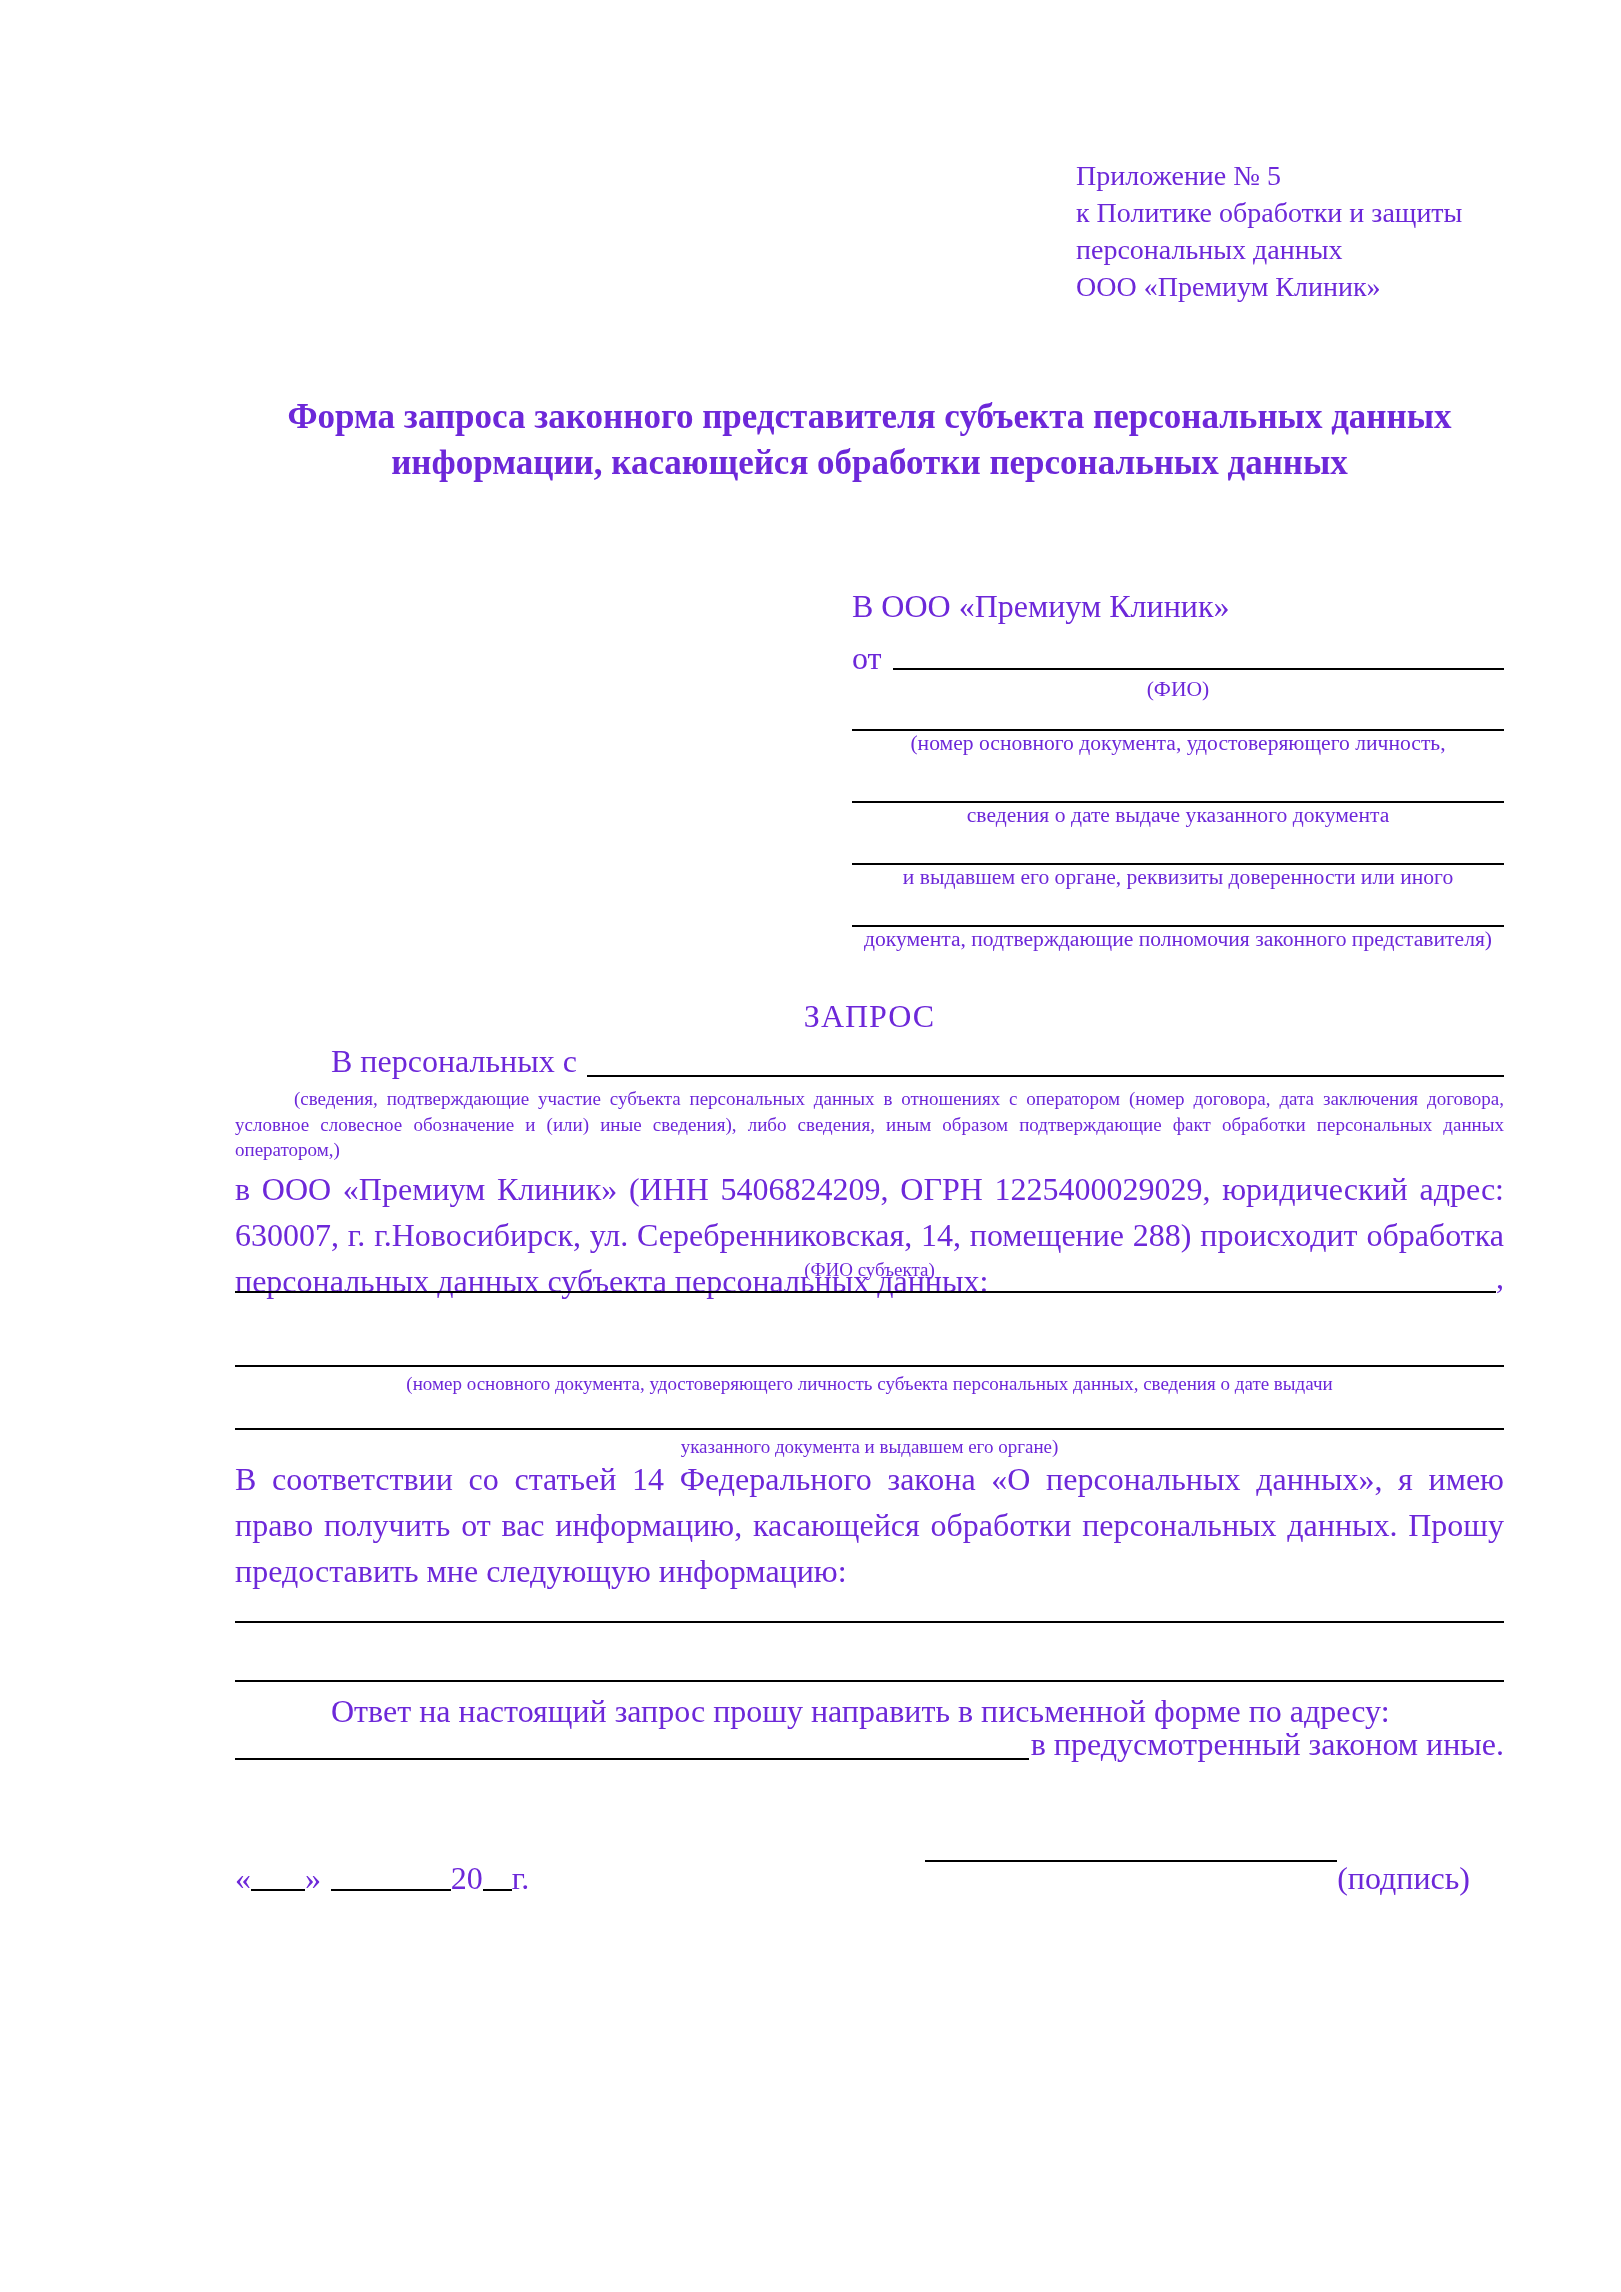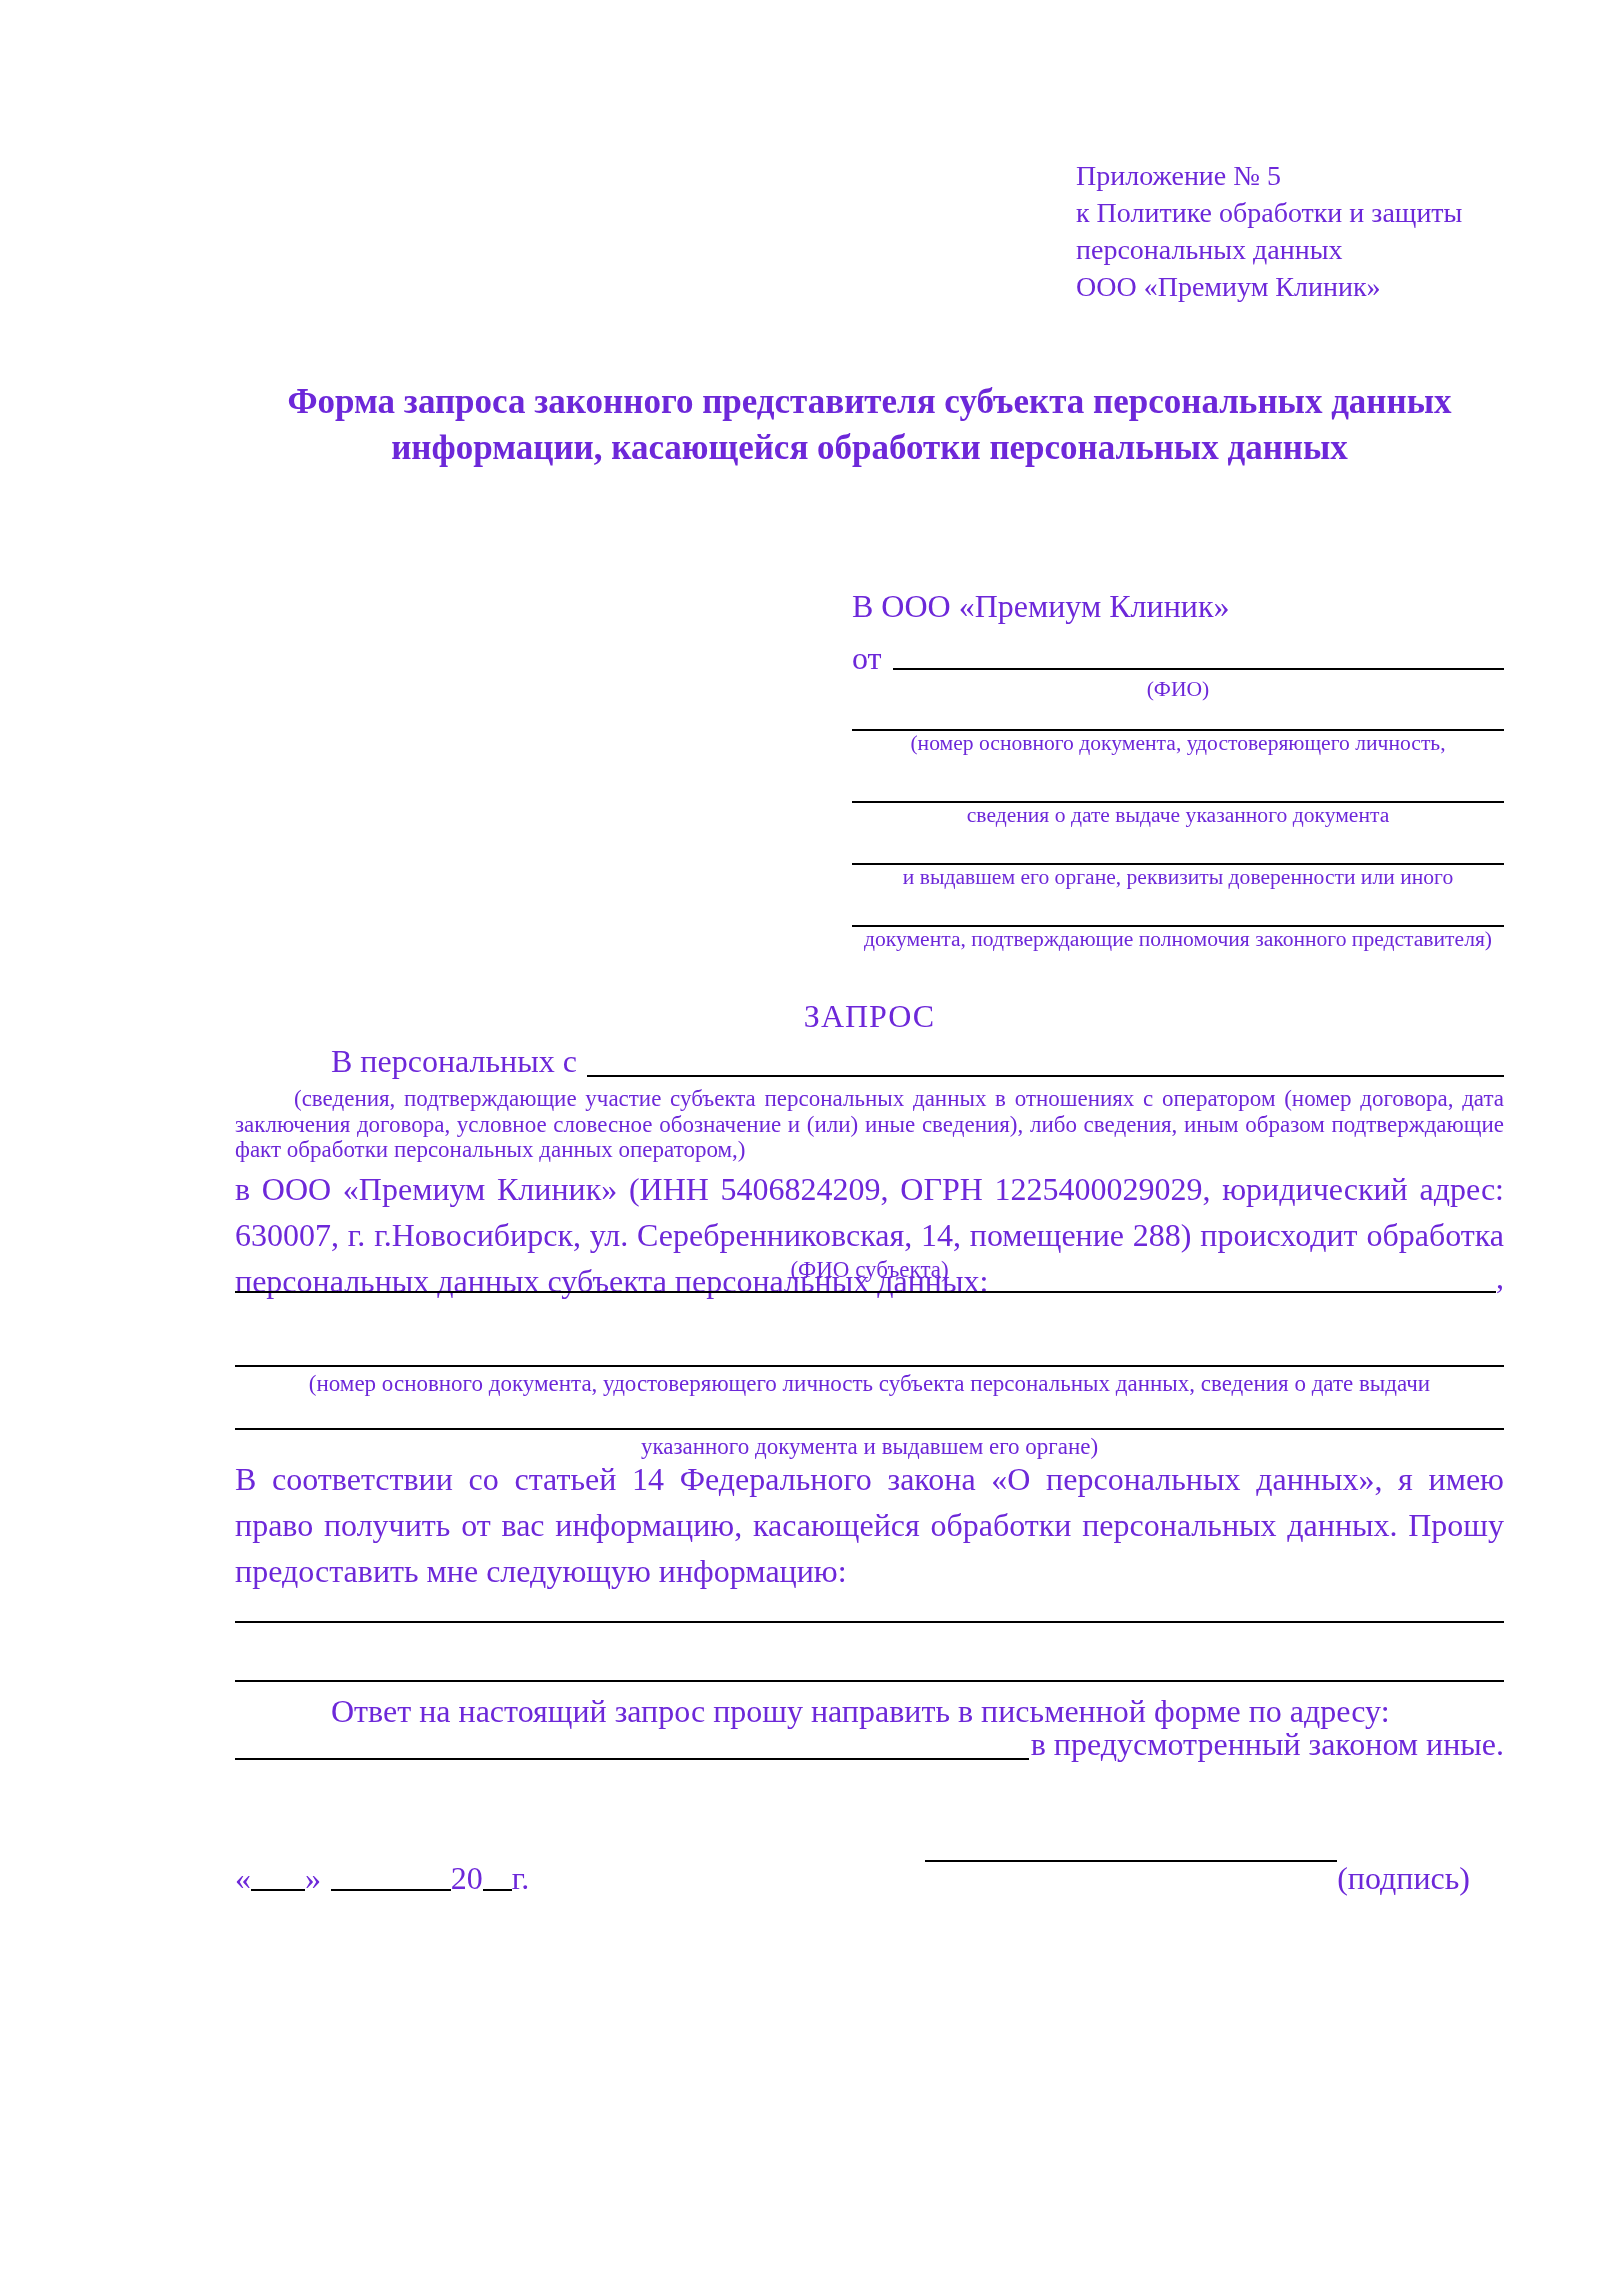--- a/index.html
+++ b/index.html
@@ -16,21 +16,21 @@
   .abs{position:absolute;left:0;width:100%;}
 
   .annex{font-size:28px;line-height:37px;white-space:nowrap;}
   .title{
     font-size:35px;font-weight:bold;line-height:46px;
     text-align:center;
   }
   .body-text{font-size:32px;line-height:46px;}
   .just{text-align:justify;}
   .center{text-align:center;}
-  .small{font-size:23px;line-height:25.5px;}
+  .small{font-size:19px;line-height:25.5px;}
 
   .row{display:flex;align-items:flex-end;}
   .fill{flex:1;border-bottom:2.9px solid #000;margin-bottom:6.9px;}
   .blank{border-bottom:2.9px solid #000;}
   .b{display:inline-block;border-bottom:2.9px solid #000;margin-bottom:5.9px;}
 
   .addr{position:absolute;left:617px;width:652px;}
   .addr-org{font-size:32px;height:46px;}
   .addr .from-row{height:43px;font-size:32px;}
   .addr .cap{font-size:21.6px;line-height:25.5px;height:25.5px;text-align:center;}
@@ -50,21 +50,21 @@
 <div class="page">
   <div class="doc">
 
     <div class="abs annex" style="top:157px;left:841px;width:auto;">
       <div>Приложение № 5</div>
       <div>к Политике обработки и защиты</div>
       <div>персональных данных</div>
       <div>ООО «Премиум Клиник»</div>
     </div>
 
-    <div class="abs title" style="top:379px;">Форма запроса законного представителя субъекта персональных данных информации, касающейся обработки персональных данных</div>
+    <div class="abs title" style="top:394px;">Форма запроса законного представителя субъекта персональных данных информации, касающейся обработки персональных данных</div>
 
     <div class="addr" style="top:588px;">
       <div class="addr-org">В ООО «Премиум Клиник»</div>
       <div class="row from-row">
         <span>от</span>
         <span class="fill" style="margin-left:11.8px;"></span>
       </div>
       <div class="cap">(ФИО)</div>
 
       <div class="blank" style="height:26.5px;"></div>

